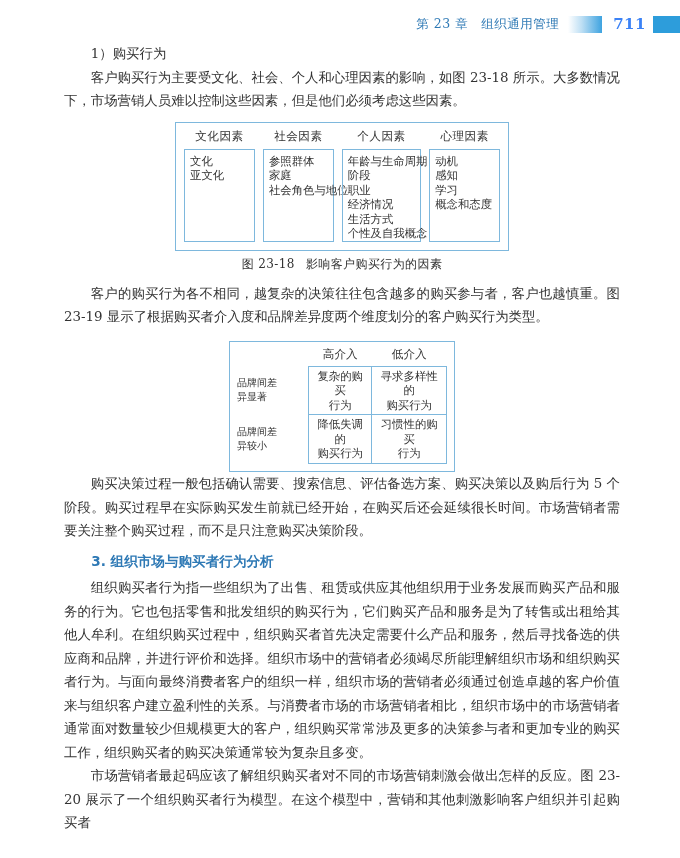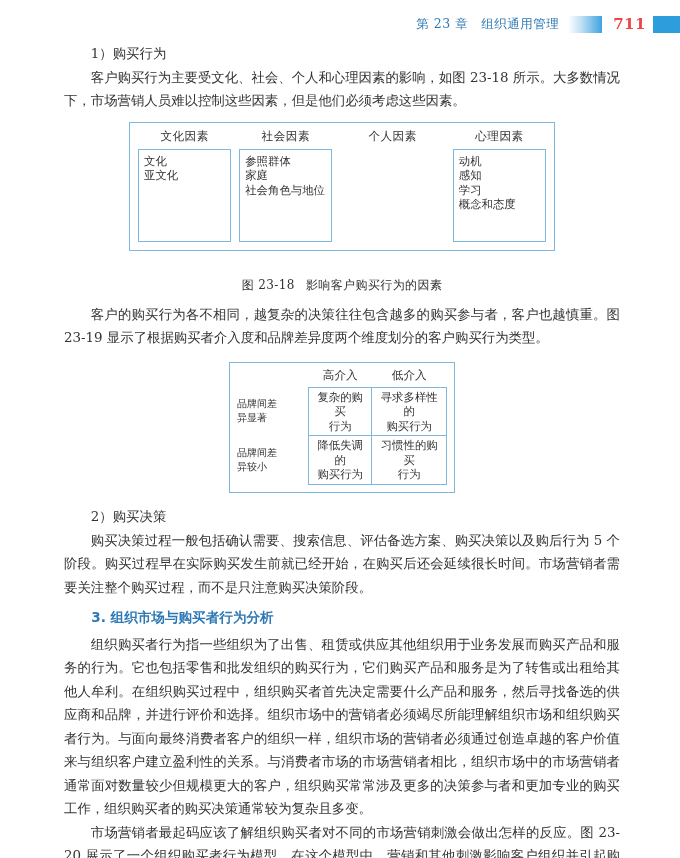--- a/index.html
+++ b/index.html
@@ -37,21 +37,21 @@
   }
   .hdr-gradient {
     width: 34px;
     height: 17px;
     margin-top: 8px;
     background: linear-gradient(to right, #ffffff 0%, #bedff4 40%, #3ea3e0 100%);
   }
   .hdr-pageno {
     font-size: 15px;
     font-weight: bold;
-    color: #ef4444;
+    color: #3b82f6;
     margin: 8px 7px 0 11px;
     letter-spacing: 0.5px;
   }
   .hdr-block {
     width: 27px;
     height: 17px;
     margin-top: 8px;
     background: #2d9ddb;
   }
 
@@ -89,21 +89,21 @@
     text-indent: 2em;
     font-family: "DejaVu Sans", "Liberation Sans", sans-serif;
   }
 
   
   .fig-wrap {
     margin: 9px 0 0 0;
   }
   .fig18-outer {
     box-sizing: border-box;
-    width: 426px;
+    width: 334px;
     margin: 0 auto;
     border: 1px solid #7eb8dd;
     padding: 6px 8px 8px 8px;
     display: flex;
     gap: 8px;
     font-family: "DejaVu Sans", "Liberation Sans", sans-serif;
   }
   .fig18-col {
     display: flex;
     flex-direction: column;
@@ -129,21 +129,21 @@
     font-size: 11.4px;
     line-height: 14.6px;
     color: #333333;
     white-space: nowrap;
   }
 
   .fig-caption {
     text-align: center;
     font-size: 12px;
     color: #333333;
-    margin-top: 26px;
+    margin-top: 5px;
     letter-spacing: 0.4px;
   }
   .fig-caption .capnum { margin-right: 11px; }
 
   
   .fig19-outer {
     box-sizing: border-box;
     width: 226px;
     margin: 0 auto;
     border: 1px solid #7eb8dd;
@@ -218,20 +218,28 @@
         <div class="fig18-title">社会因素</div>
         <div class="fig18-box">
           <div class="fig18-item">参照群体</div>
           <div class="fig18-item">家庭</div>
           <div class="fig18-item">社会角色与地位</div>
         </div>
       </div>
 
       <div class="fig18-col c3">
         <div class="fig18-title">个人因素</div>
+        <div class="fig18-box">
+          <div class="fig18-item">年龄与生命周期</div>
+          <div class="fig18-item">阶段</div>
+          <div class="fig18-item">职业</div>
+          <div class="fig18-item">经济情况</div>
+          <div class="fig18-item">生活方式</div>
+          <div class="fig18-item">个性及自我概念</div>
+        </div>
       </div>
 
       <div class="fig18-col c2">
         <div class="fig18-title">心理因素</div>
         <div class="fig18-box">
           <div class="fig18-item">动机</div>
           <div class="fig18-item">感知</div>
           <div class="fig18-item">学习</div>
           <div class="fig18-item">概念和态度</div>
         </div>
@@ -280,21 +288,20 @@
           <td class="fig19-cell">
             <div>习惯性的购买</div>
             <div>行为</div>
           </td>
         </tr>
       </tbody>
         </table>
     </div>
   </div>
 
-  <p class="sub-label" style="margin-top:12px;">2）购买决策</p>
 
   <p class="para indent">购买决策过程一般包括确认需要、搜索信息、评估备选方案、购买决策以及购后行为 5 个阶段。购买过程早在实际购买发生前就已经开始，在购买后还会延续很长时间。市场营销者需要关注整个购买过程，而不是只注意购买决策阶段。</p>
 
   <h3 class="section-head">3. 组织市场与购买者行为分析</h3>
 
   <p class="para indent">组织购买者行为指一些组织为了出售、租赁或供应其他组织用于业务发展而购买产品和服务的行为。它也包括零售和批发组织的购买行为，它们购买产品和服务是为了转售或出租给其他人牟利。在组织购买过程中，组织购买者首先决定需要什么产品和服务，然后寻找备选的供应商和品牌，并进行评价和选择。组织市场中的营销者必须竭尽所能理解组织市场和组织购买者行为。与面向最终消费者客户的组织一样，组织市场的营销者必须通过创造卓越的客户价值来与组织客户建立盈利性的关系。与消费者市场的市场营销者相比，组织市场中的市场营销者通常面对数量较少但规模更大的客户，组织购买常常涉及更多的决策参与者和更加专业的购买工作，组织购买者的购买决策通常较为复杂且多变。</p>
 
   <p class="para indent">市场营销者最起码应该了解组织购买者对不同的市场营销刺激会做出怎样的反应。图 23-20 展示了一个组织购买者行为模型。在这个模型中，营销和其他刺激影响客户组织并引起购买者</p>
 
 </div>

